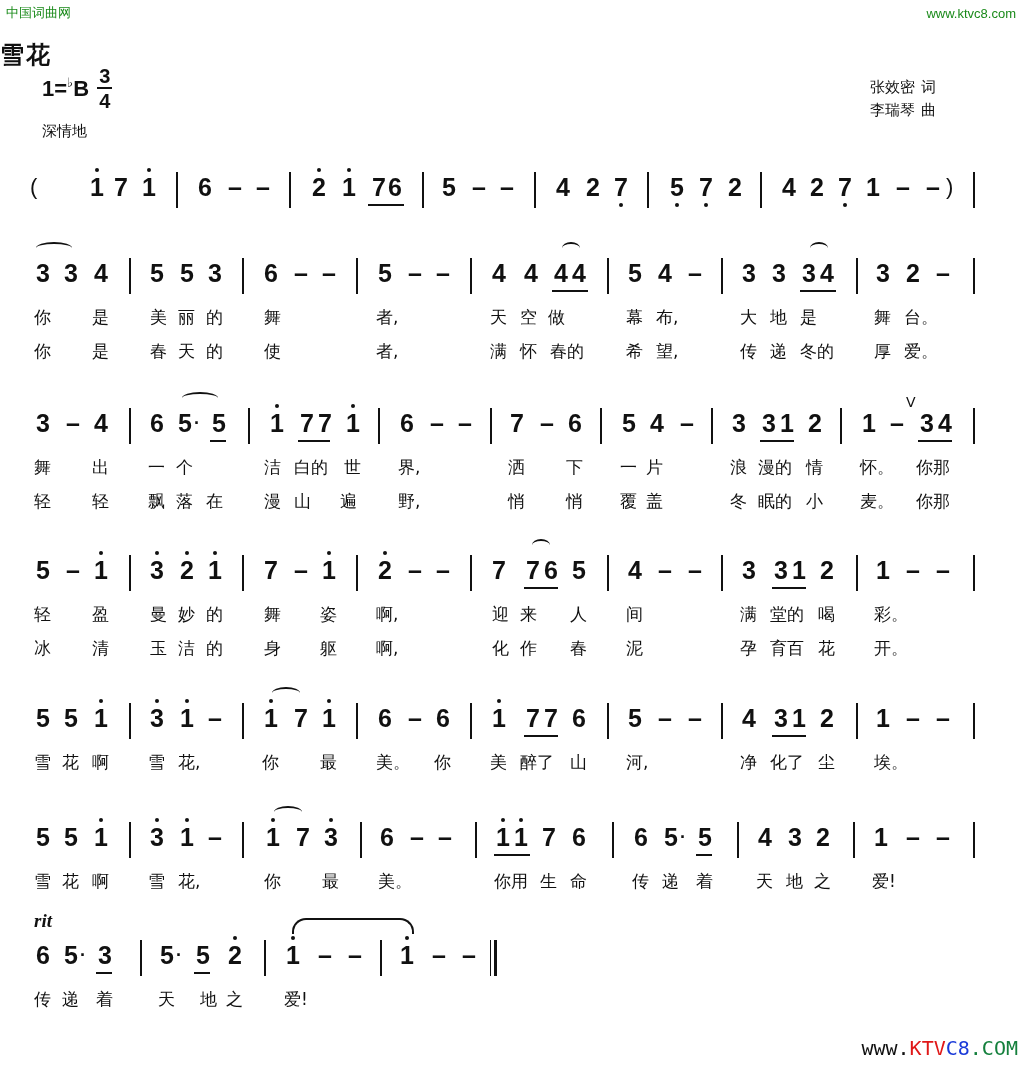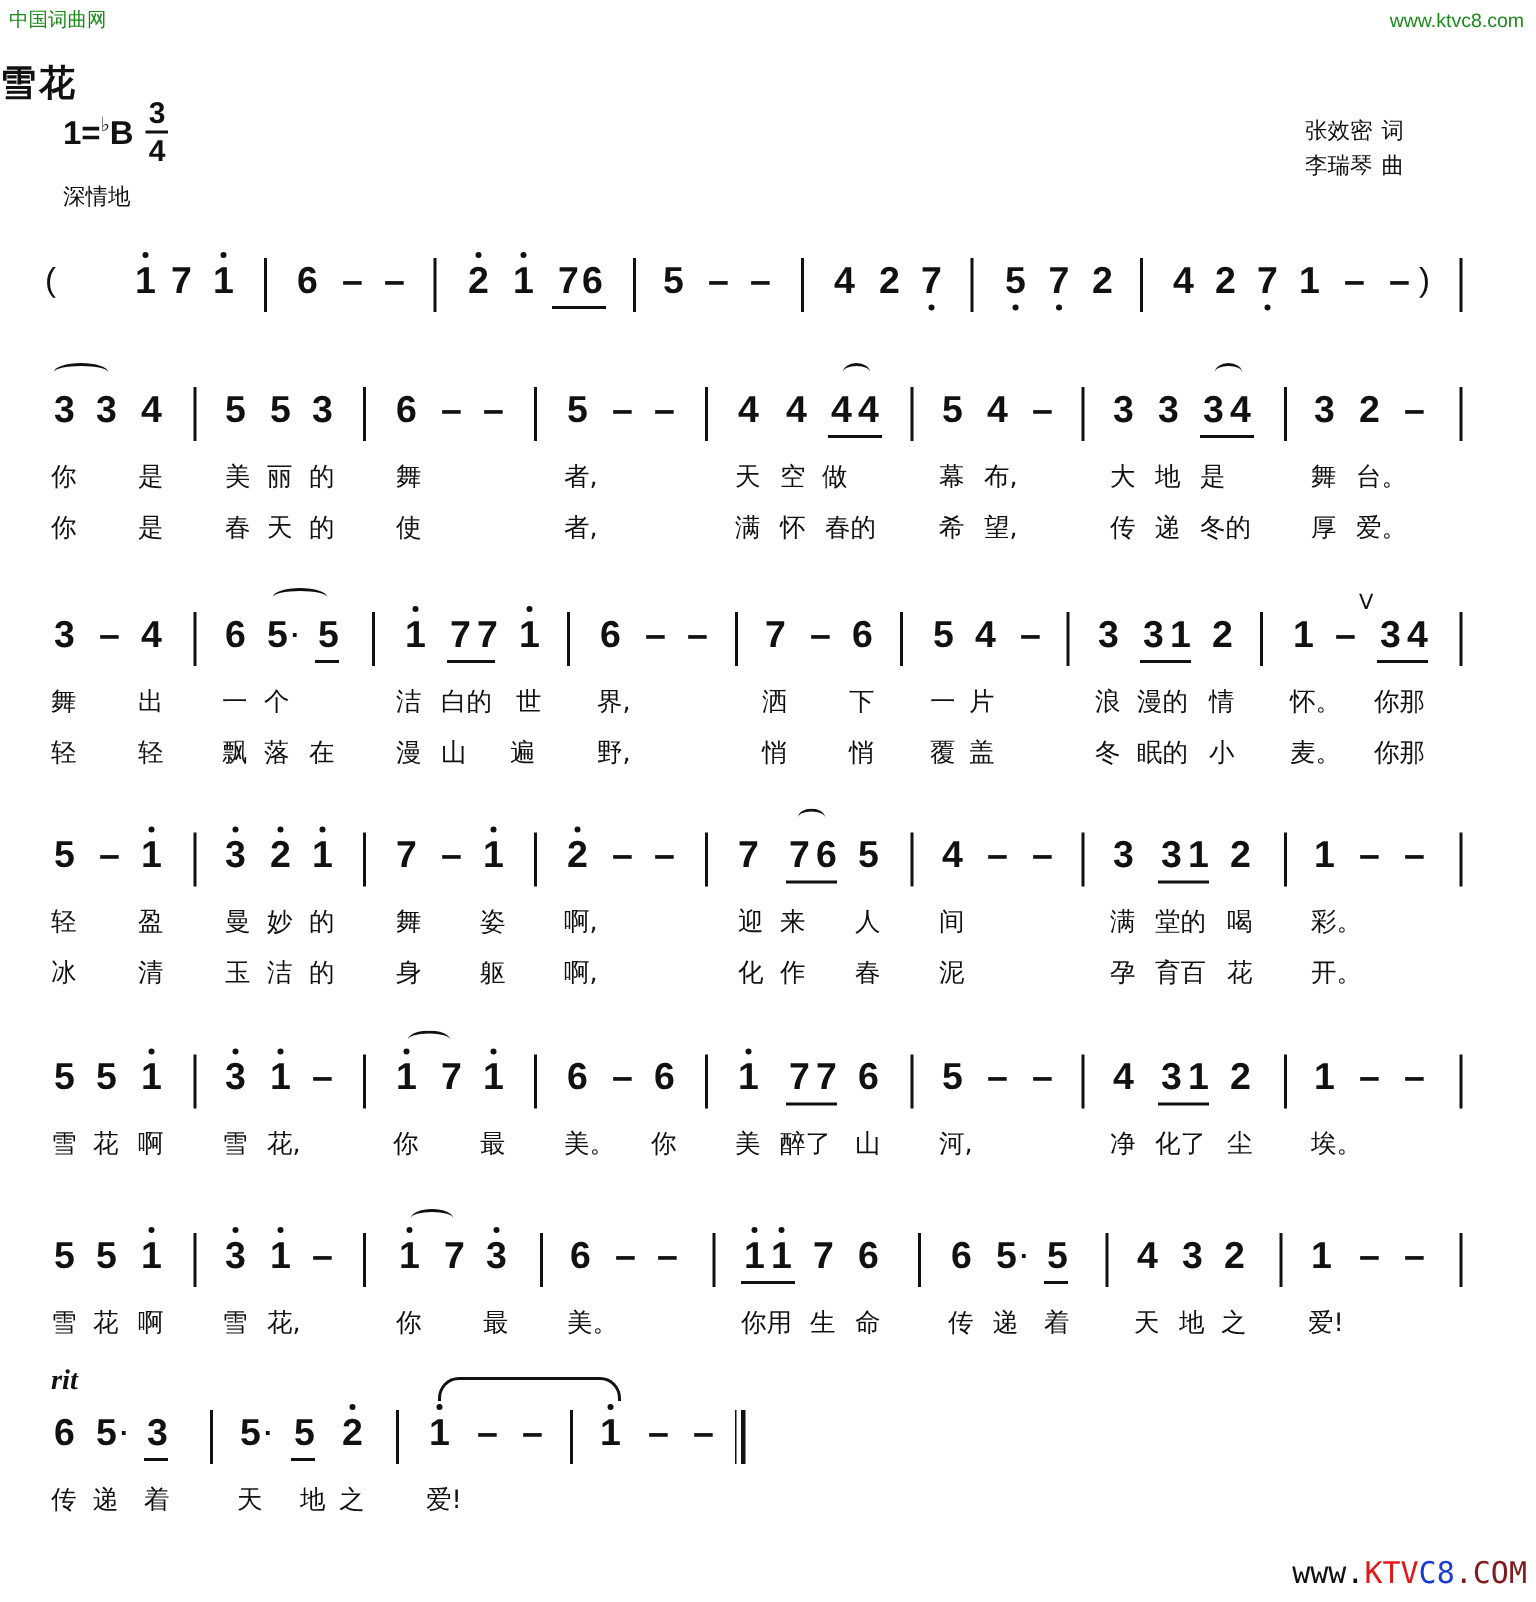--- a/index.html
+++ b/index.html
@@ -30,21 +30,21 @@
   .tie { position: absolute; border: 2px solid #111; border-bottom: none; border-radius: 14px 14px 0 0; height: 14px; }
   .paren { position: absolute; font-size: 22px; top: 2px; font-family: "Liberation Sans", sans-serif; }
   .breath { position: absolute; font-size: 14px; top: -14px; }
   .rit { position: absolute; left: 34px; top: -30px; font-style: italic; font-weight: bold; font-family: "Liberation Serif", serif; font-size: 19px; }
   .lyr { position: absolute; font-size: 17px; letter-spacing: 0; white-space: pre; }
 
   .logo-bottom { position: absolute; right: 6px; bottom: 8px; font-family: "DejaVu Sans Mono", monospace; font-size: 20px; letter-spacing: 0; }
   .logo-bottom .a { color: #111; }
   .logo-bottom .b { color: #e01818; }
   .logo-bottom .c { color: #1a3ad8; }
-  .logo-bottom .d { color: #7f1d1d; text-align: center; }
+  .logo-bottom .d { color: #15803d; text-align: center; }
 </style>
 </head>
 <body>
 
 <div class="wm-left">中国词曲网</div>
 <div class="wm-right">www.ktvc8.com</div>
 
 <div class="title">雪花</div>
 
 <div class="key">

